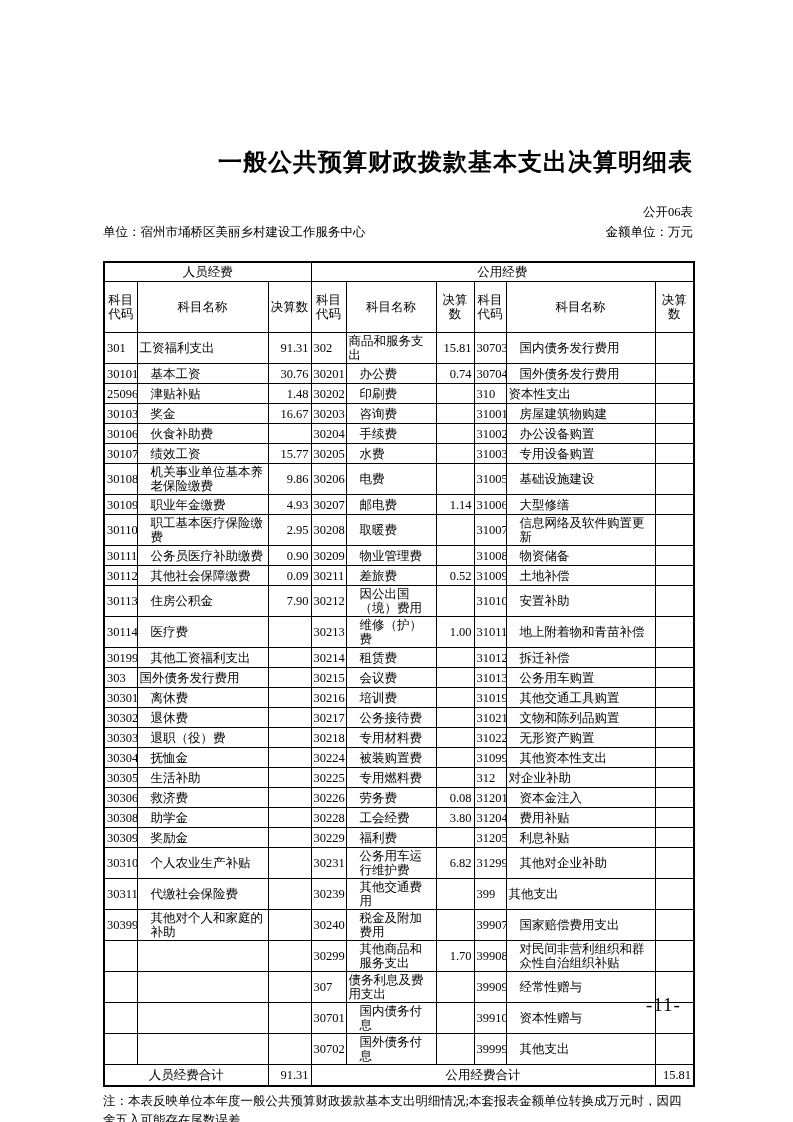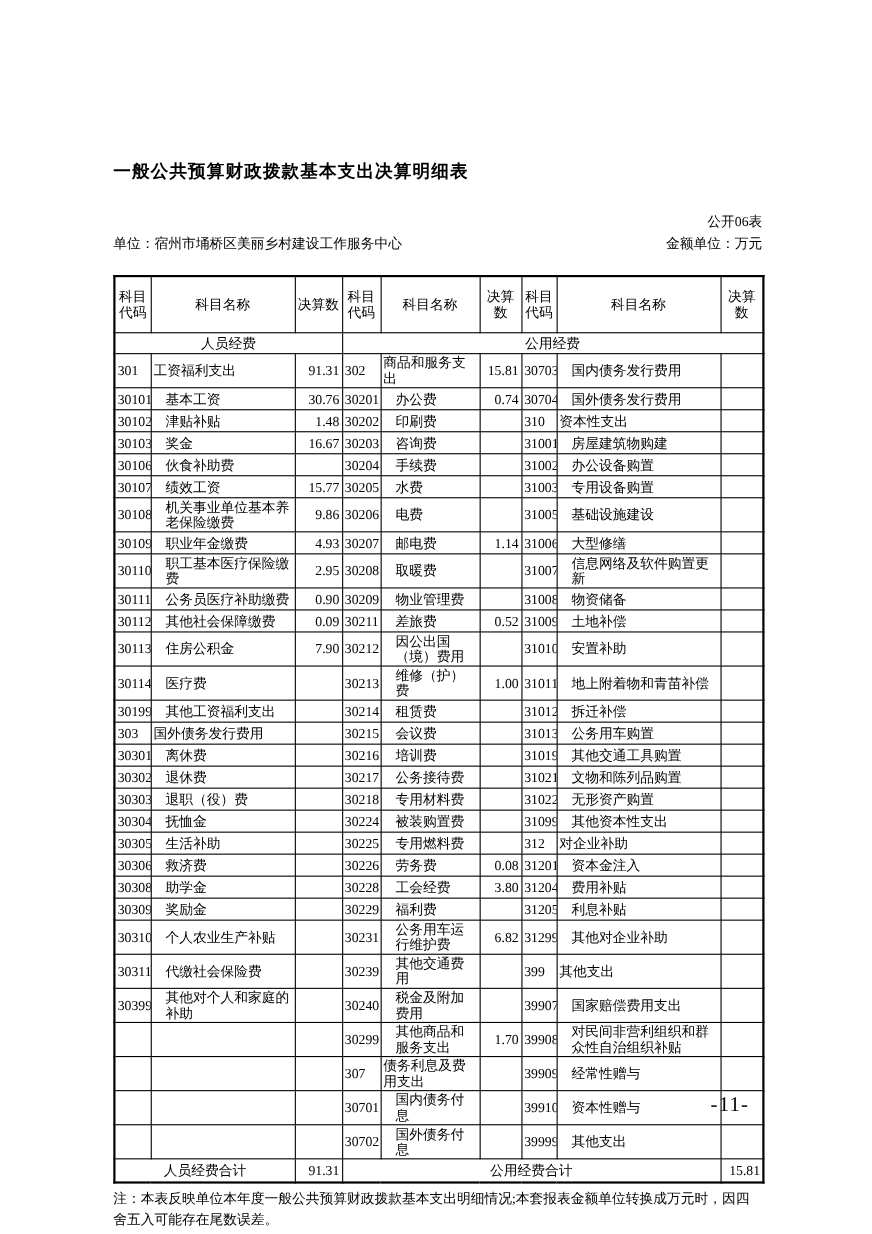--- a/index.html
+++ b/index.html
@@ -5,21 +5,21 @@
   html,body { margin:0; padding:0; background:#e8e8e8; }
   .page {
     position:relative; width:793px; height:1122px; margin:0 auto;
     background:#ffffff; color:#000;
     font-family:"Liberation Serif","DejaVu Serif",serif;
     overflow:hidden;
   }
   .content { position:absolute; left:103px; top:0; width:590px; }
   .doc-title {
     margin:0; padding-top:146px;
-    text-align:left; font-size:16px; font-weight:bold; letter-spacing:1px;
+    text-align:right; font-size:24px; font-weight:bold; letter-spacing:1px;
   }
   .form-label { text-align:right; font-size:12.5px; margin-top:26px; }
   .unit-line {
     display:flex; justify-content:space-between;
     font-size:12.5px; margin:3px 0 20px 0;
   }
   table.detail {
     border-collapse:collapse; table-layout:fixed; width:590px;
     border:2px solid #000;
   }
@@ -65,34 +65,34 @@
           <col style="width:43px">
         <col style="width:35px">
           <col style="width:90px">
           <col style="width:38px">
         <col style="width:32px">
           <col style="width:149px">
           <col style="width:39px">
       </colgroup>
       <thead>
         <tr>
+          <th class="group" colspan="3">人员经费</th>
+          <th class="group sec" colspan="6">公用经费</th>
+        </tr>
+        <tr>
           <th class="colhead">科目代码</th>
           <th class="colhead">科目名称</th>
           <th class="colhead">决算数</th>
           <th class="colhead sec">科目代码</th>
           <th class="colhead">科目名称</th>
           <th class="colhead">决算数</th>
           <th class="colhead">科目代码</th>
           <th class="colhead">科目名称</th>
           <th class="colhead">决算数</th>
         </tr>
-        <tr>
-          <th class="group" colspan="3">人员经费</th>
-          <th class="group sec" colspan="6">公用经费</th>
-        </tr>
       </thead>
       <tbody>
           <tr class="data-row">
             <td class="code">301</td>
             <td class="name">工资福利支出</td>
             <td class="val">91.31</td>
             <td class="code sec">302</td>
             <td class="name">商品和服务支出</td>
             <td class="val">15.81</td>
             <td class="code">30703</td>
@@ -104,21 +104,21 @@
             <td class="name child">基本工资</td>
             <td class="val">30.76</td>
             <td class="code sec">30201</td>
             <td class="name child">办公费</td>
             <td class="val">0.74</td>
             <td class="code">30704</td>
             <td class="name child">国外债务发行费用</td>
             <td class="val"></td>
           </tr>
           <tr class="data-row">
-            <td class="code">30102</td>
+            <td class="code">25096</td>
             <td class="name child">津贴补贴</td>
             <td class="val">1.48</td>
             <td class="code sec">30202</td>
             <td class="name child">印刷费</td>
             <td class="val"></td>
             <td class="code">310</td>
             <td class="name">资本性支出</td>
             <td class="val"></td>
           </tr>
           <tr class="data-row">

